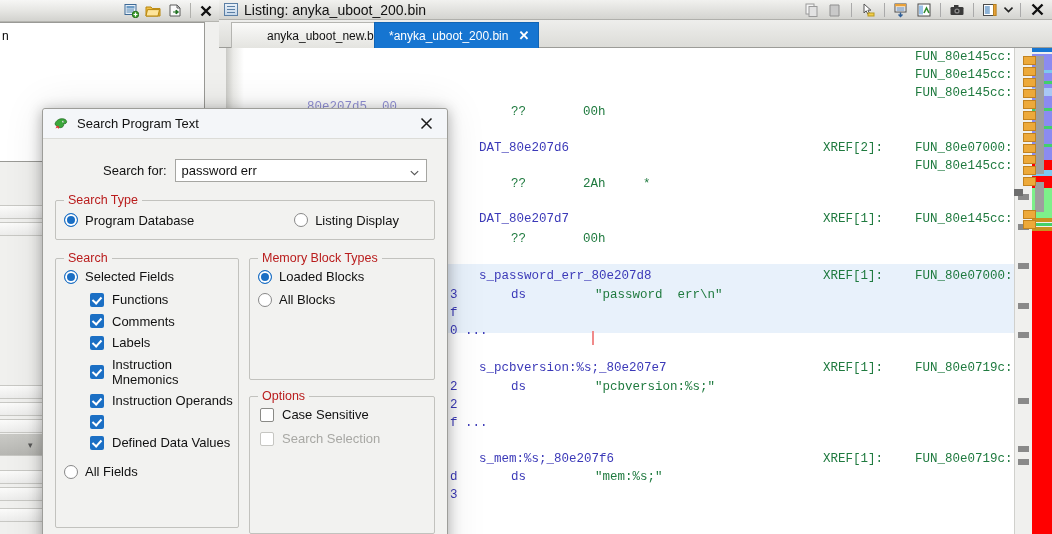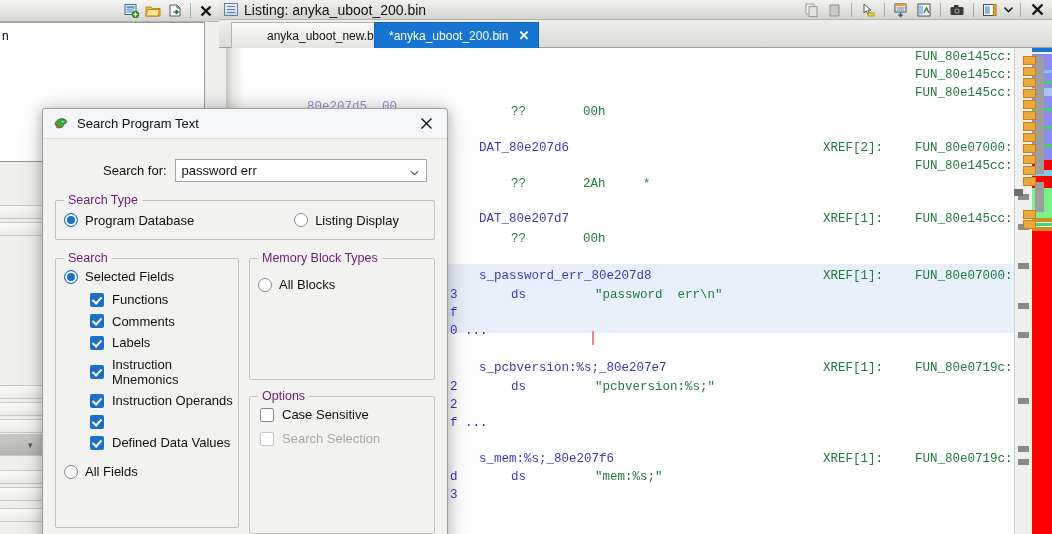--- a/index.html
+++ b/index.html
@@ -215,21 +215,21 @@
     position: absolute; right: 7px; top: 50%; transform: translateY(-50%);
     width: 9px; height: 9px;
   }
 
   .group {
     position: relative; border: 1px solid #c2c2be; border-radius: 2px;
     background: #f2f2f0;
   }
   .group-title {
     position: absolute; top: -8px; left: 8px; background: #f2f2f0;
-    padding: 0 4px; font-size: 12.5px; color: #701a75;
+    padding: 0 4px; font-size: 12.5px; color: #b91c1c;
   }
 
   #search-type-group {
     margin: 18px 12px 0 12px; height: 40px;
     display: flex; align-items: center;
   }
   .st-opt { display: flex; align-items: center; cursor: pointer; }
   #st-pd { margin-left: 8px; }
   #st-ld { margin-left: 100px; }
 
@@ -611,20 +611,24 @@
 
           <div class="radio-row allfields-row">
             <span class="radio"></span>
             <span class="opt-label">All Fields</span>
           </div>
         </div>
 
         <div>
           <div class="group" id="mem-group">
             <span class="group-title">Memory Block Types</span>
+            <div class="radio-row">
+              <span class="radio on"></span>
+              <span class="opt-label">Loaded Blocks</span>
+            </div>
             <div class="radio-row" style="margin-top:8px">
               <span class="radio"></span>
               <span class="opt-label">All Blocks</span>
             </div>
           </div>
 
           <div class="group" id="options-group">
             <span class="group-title">Options</span>
             <div class="opt-row">
               <span class="cb off"></span>

